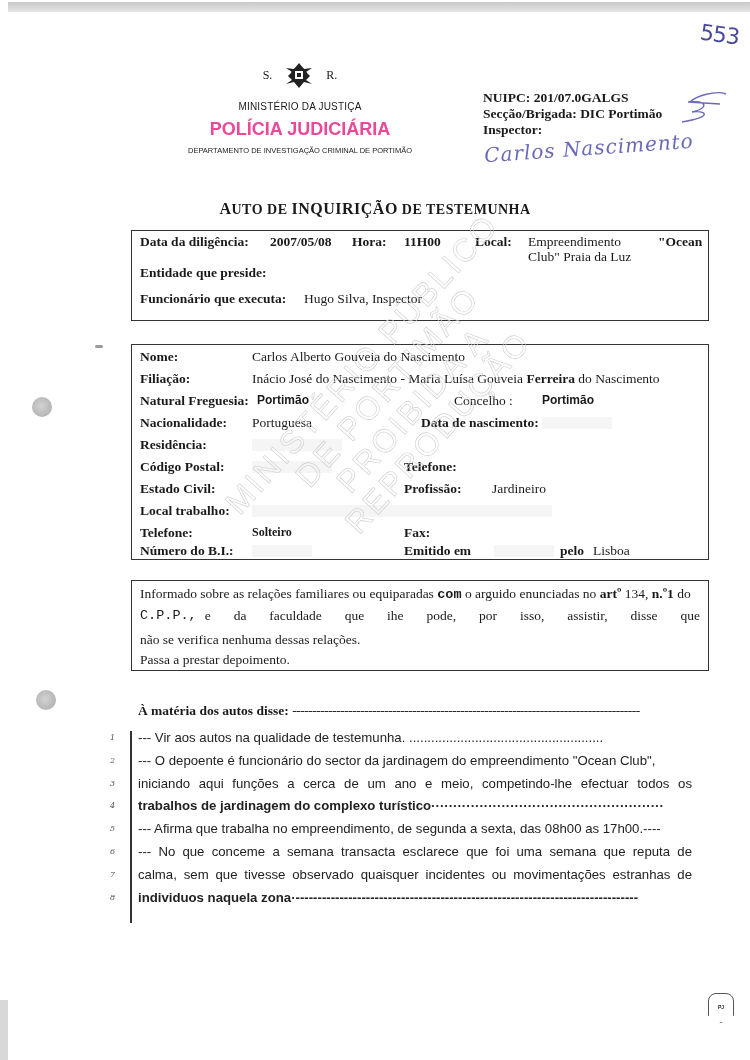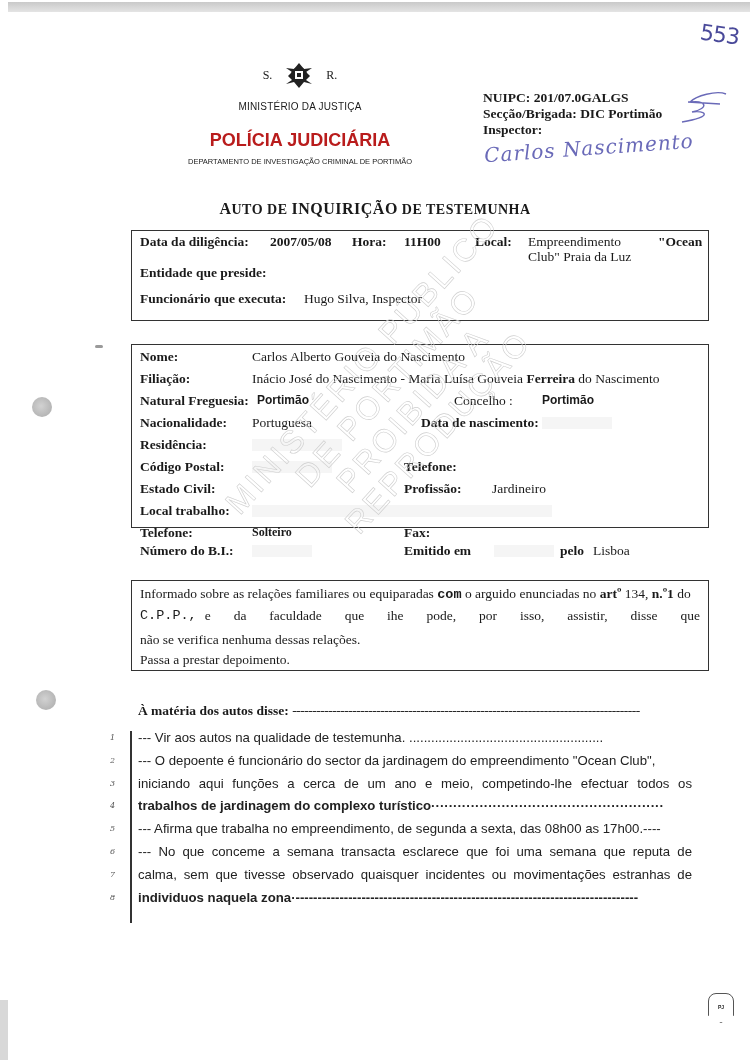--- a/index.html
+++ b/index.html
@@ -23,37 +23,37 @@
   .speck { position: absolute; width: 8px; height: 3px; background: #9a9a9a; border-radius: 2px; }
   .page-num {
     position: absolute; left: 700px; top: 22px; font-family: "DejaVu Sans", sans-serif;
     font-size: 22px; color: #4a4a9a; transform: rotate(8deg); letter-spacing: -1px;
   }
   .header-left { position: absolute; left: 140px; top: 55px; width: 320px; text-align: center; }
   .coat-row { display: flex; justify-content: center; align-items: center; gap: 10px; height: 40px; }
   .coat-row .sr { font-size: 12px; }
   .crest { width: 34px; height: 30px; }
   .ministry { font-family: Liberation Sans, sans-serif; font-size: 10px; margin-top: 6px; letter-spacing: 0.2px; }
-  .pj { font-family: "Liberation Sans", sans-serif; font-size: 18px; font-weight: bold; margin-top: 18px; color: #b91c1c; }
+  .pj { font-family: "Liberation Sans", sans-serif; font-size: 18px; font-weight: bold; margin-top: 7px; color: #ec4899; }
   .dept { font-family: "Liberation Sans", sans-serif; font-size: 7.5px; margin-top: 6px; white-space: nowrap; }
   .header-right { position: absolute; left: 483px; top: 90px; font-size: 13.5px; line-height: 16px; }
   .header-right b { font-weight: bold; }
   .hand-sig {
     position: absolute; left: 484px; top: 136px; font-family: "DejaVu Serif", serif; font-style: italic;
     font-size: 20px; color: #6a6ab8; transform: rotate(-4deg); letter-spacing: 1px;
   }
   .initials { position: absolute; left: 676px; top: 86px; width: 56px; height: 40px; }
   .doc-title {
     position: absolute; left: 0; width: 750px; top: 200px; text-align: center;
     font-size: 14px; font-weight: bold; letter-spacing: 0.5px;
   }
   .doc-title .big { font-size: 16px; }
   .box { position: absolute; border: 1.6px solid #333; box-sizing: border-box; }
   .box1 { left: 131px; top: 230px; width: 578px; height: 91px; padding: 3px 8px; font-size: 13.5px; }
-  .box2 { left: 131px; top: 344px; width: 578px; height: 184px; padding: 4px 8px; font-size: 13.5px; }
+  .box2 { left: 131px; top: 344px; width: 578px; height: 216px; padding: 4px 8px; font-size: 13.5px; }
   .box3 { left: 131px; top: 580px; width: 578px; height: 91px; padding: 5px 8px; font-size: 13.5px; }
   .lbl { font-weight: bold; }
   .abs { position: absolute; white-space: nowrap; }
   .redact { display: inline-block; background: #f5f5f5; color: #bbb; }
   .justify { text-align: justify; text-align-last: justify; }
   .mono { font-family: "Liberation Mono", monospace; font-weight: bold; }
   .materia { position: absolute; left: 138px; top: 703px; font-size: 13.5px; font-weight: bold; white-space: nowrap; }
   .materia .dash { font-weight: normal; letter-spacing: -0.5px; }
   .statement { position: absolute; left: 100px; top: 728px; width: 600px; }
   .stmt-line { position: relative; height: 22.8px; }

